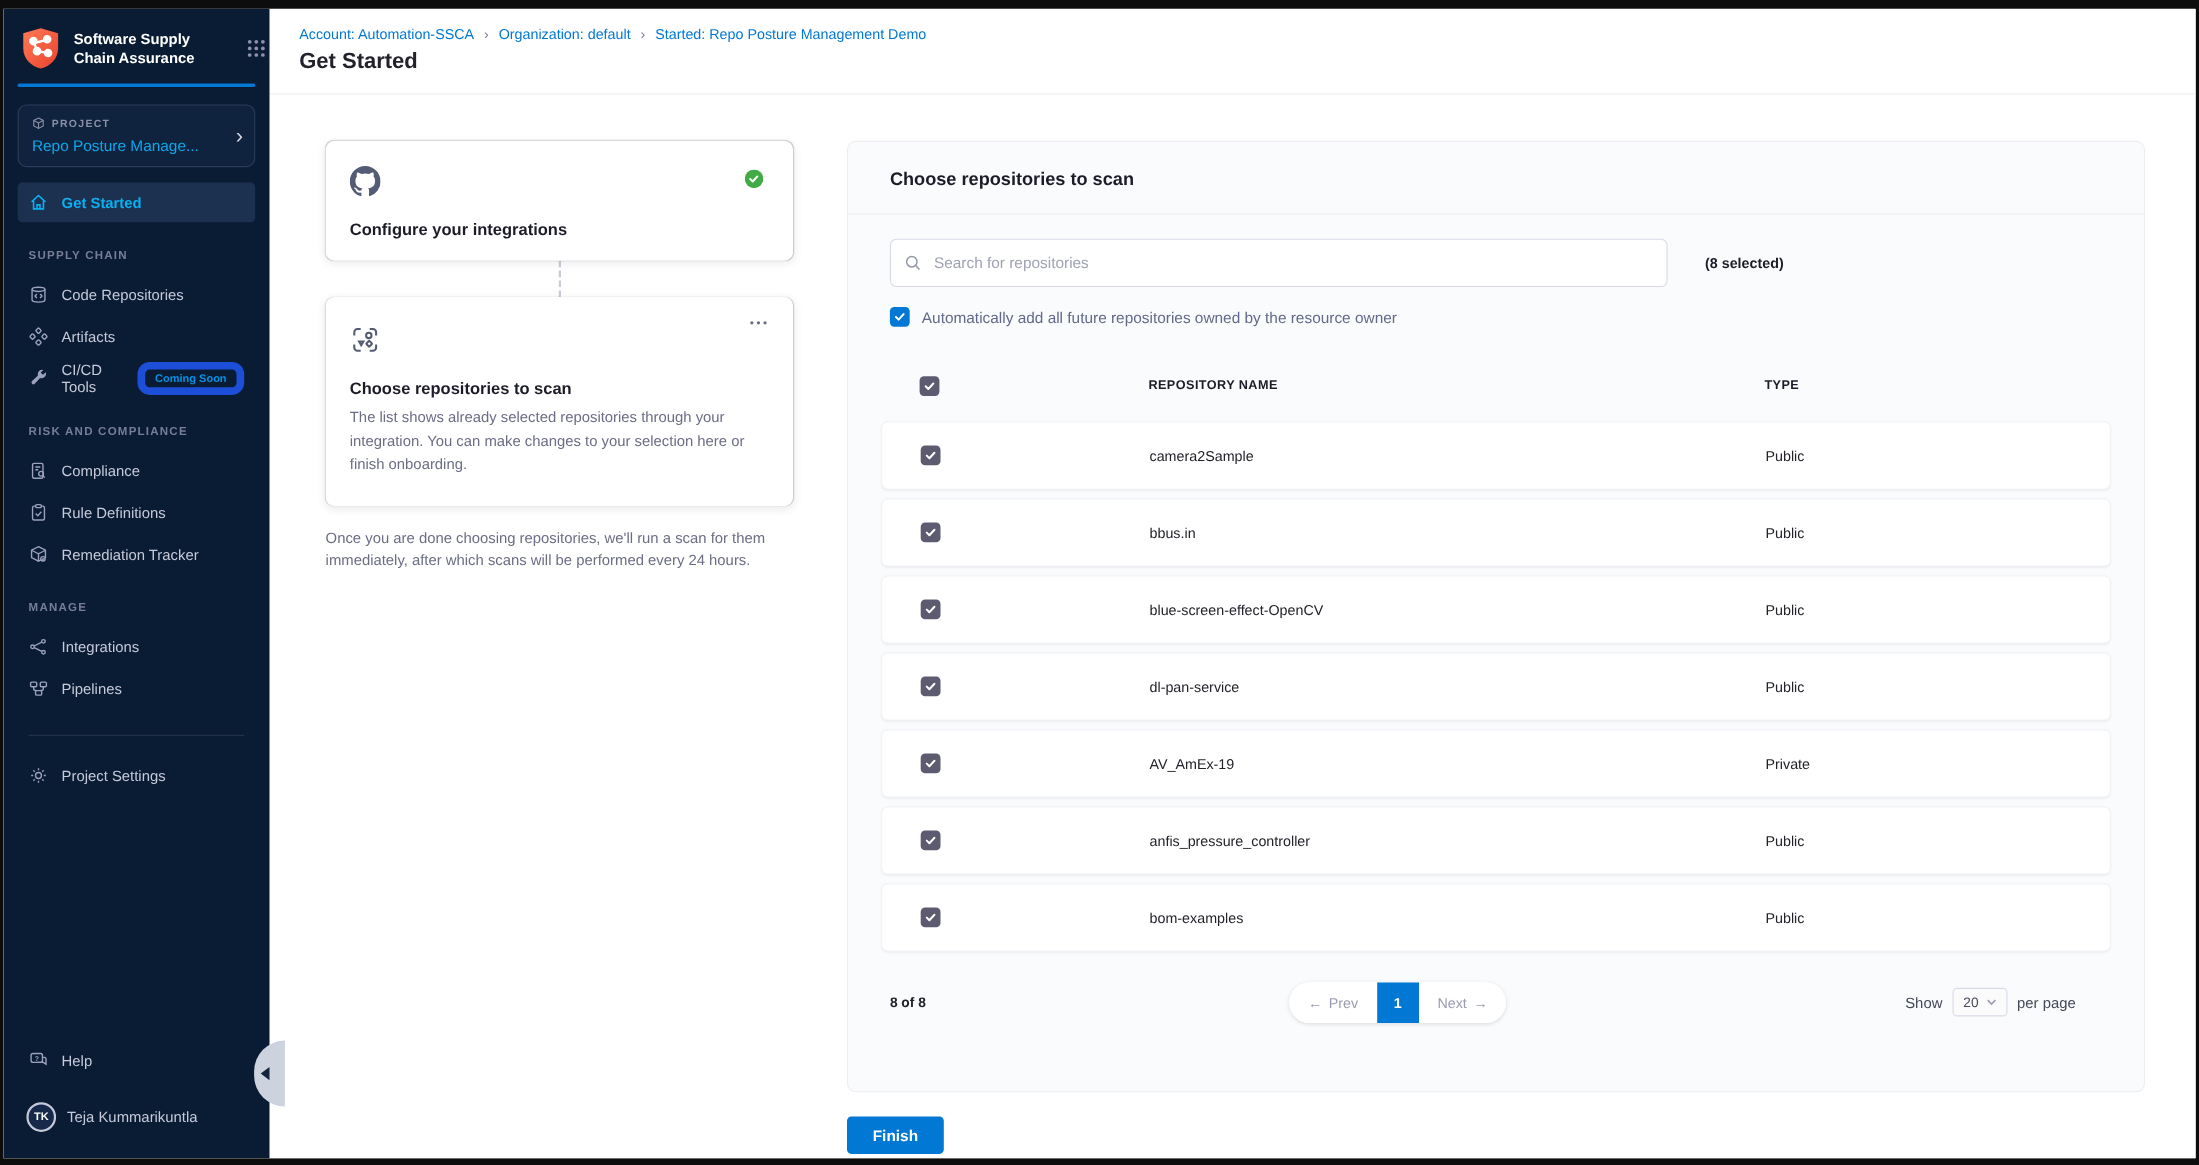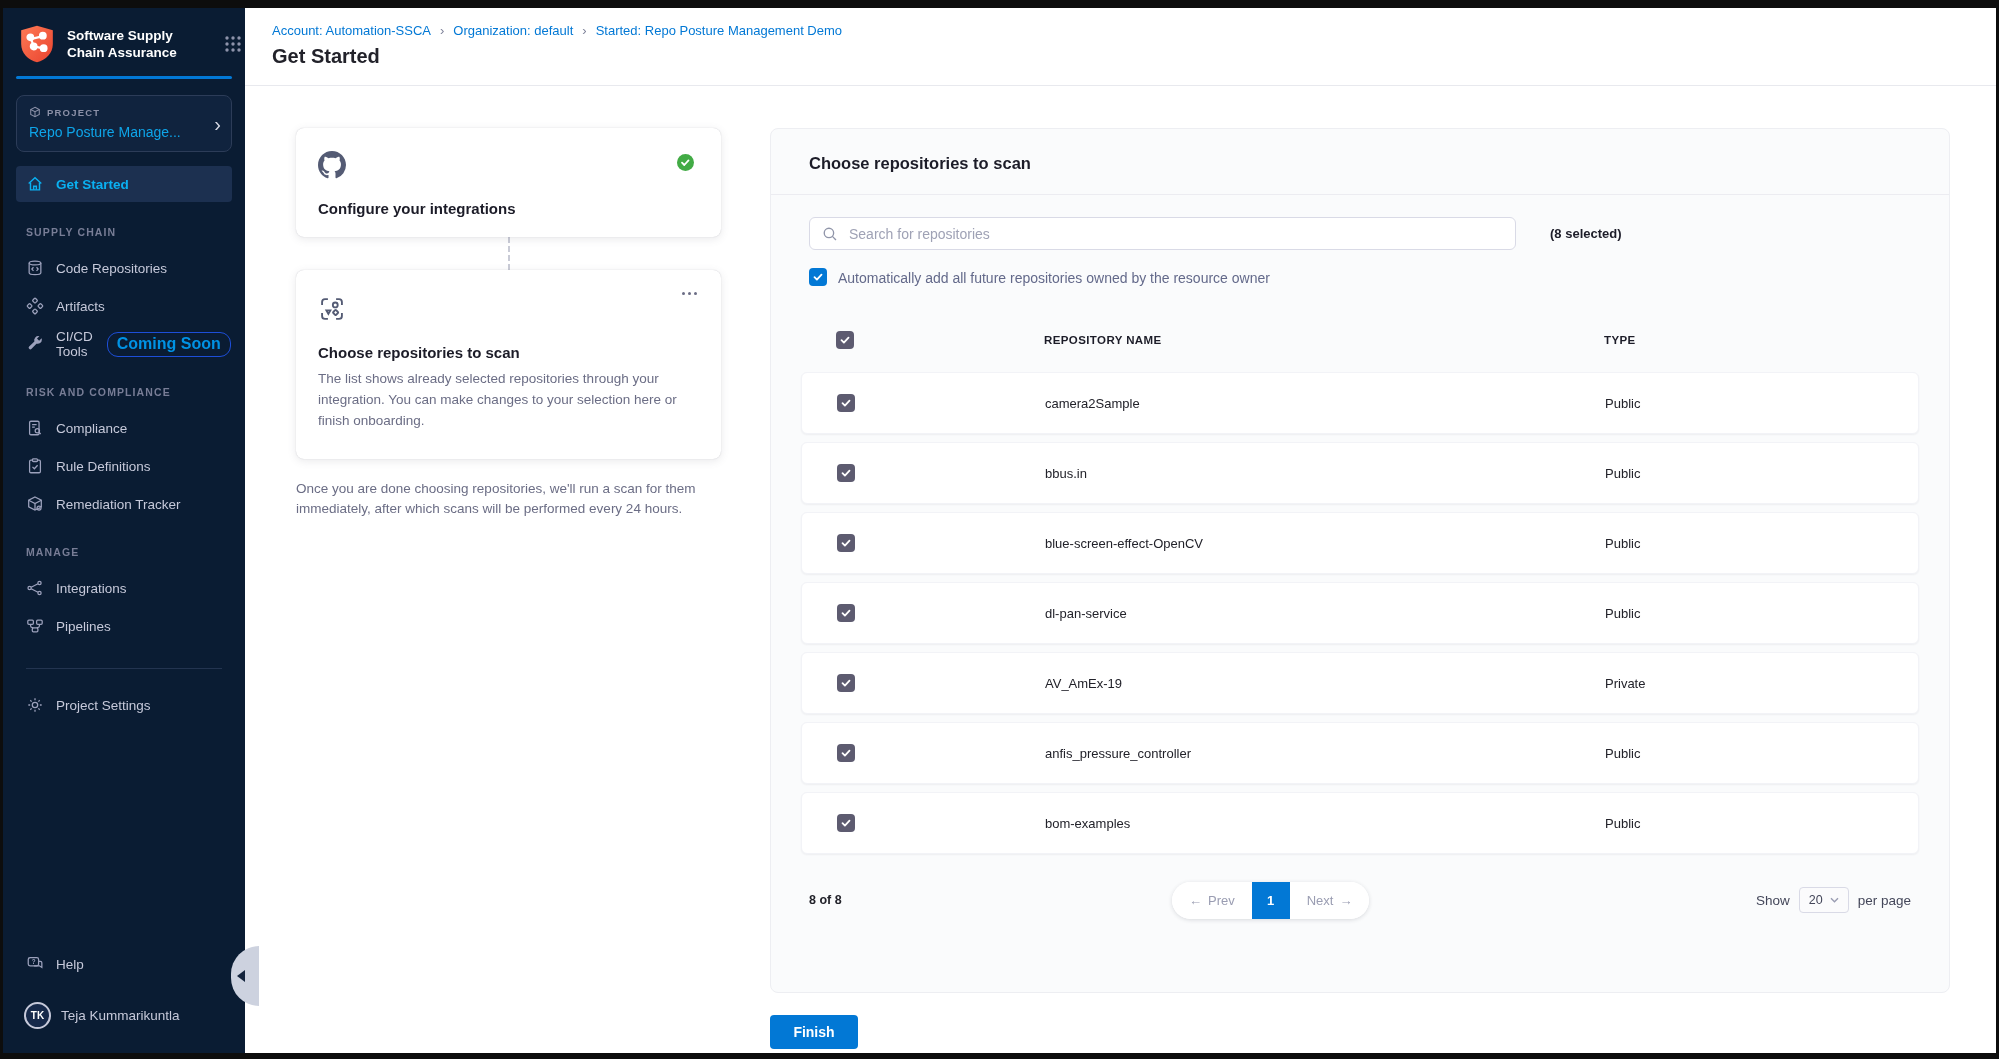--- a/index.html
+++ b/index.html
@@ -24,21 +24,21 @@
   .project-label { display:flex; gap:6px; align-items:center; color:#8B90A7; font-size:9.5px; letter-spacing:1.2px; font-weight:700; }
   .project-name { color:#0ea5e9; font-size:14px; margin-top:6px; font-weight:500; white-space:nowrap; overflow:hidden; }
   .project-chevron { position:absolute; right:10px; top:50%; transform:translateY(-50%); color:#D6D9E4; font-size:20px; line-height:1; }
 
   .nav { padding:14px 13px 0; flex:1; }
   .nav-item { display:flex; align-items:center; gap:12px; height:36px; padding:0 10px; border-radius:4px; font-size:13.5px; color:#C6C9DA; cursor:pointer; margin-bottom:2px; }
   .nav-item .ni { width:18px; height:18px; color:#9CA1BC; flex:none; display:flex; align-items:center; justify-content:center; }
   .nav-item.active { background:#1C3050; color:#0AB0F1; font-weight:600; }
   .nav-item.active .ni { color:#0AB0F1; }
   .nav-section { font-size:10.5px; letter-spacing:1.1px; color:#787D96; font-weight:700; margin:24px 10px 12px; }
-  .coming-soon { border:1px solid #1d4ed8; color:#0092E4; font-size:16px; font-weight:700; border-radius:11px; padding:2.5px 9px; margin-left:2px; white-space:nowrap; }
+  .coming-soon { border:7px solid #1d4ed8; color:#0092E4; font-size:10px; font-weight:700; border-radius:11px; padding:2.5px 9px; margin-left:2px; white-space:nowrap; }
   .nav-divider { border-top:1px solid #233450; margin:24px 10px 6px; }
   .mt18 { margin-top:18px; }
 
   .sidebar-footer { padding:0 13px 18px; }
   .user-row { display:flex; gap:10px; align-items:center; padding:6px 8px; margin-top:14px; cursor:pointer; font-size:13.5px; color:#C6C9DA; }
   .avatar { width:27px; height:27px; border-radius:50%; border:2px solid #C6C9DA; display:flex; align-items:center; justify-content:center; font-size:10px; font-weight:700; color:#fff; flex:none; background:#16294A; }
 
   .collapse-handle { position:absolute; right:-14px; top:938px; width:28px; height:60px; background:#CDD2DF; border-radius:30px 0 0 30px; z-index:6; cursor:pointer; display:flex; align-items:center; }
   .collapse-tri { width:0; height:0; border-top:6px solid transparent; border-bottom:6px solid transparent; border-right:8px solid #14243D; margin-left:6px; }
 
@@ -67,40 +67,40 @@
   .stepper-note { margin-top:20px; font-size:13.5px; color:#6B6D85; line-height:1.5; }
 
   
   .right-col { flex:1; display:flex; flex-direction:column; }
   .panel { background:#FAFBFC; border:1px solid #EDEEF2; border-radius:8px; height:865px; display:flex; flex-direction:column; }
   .panel-header { padding:25px 38px 21px; border-bottom:1px solid #ECECF1; }
   .panel-title { font-size:16.5px; font-weight:700; color:#1C1C28; }
   .panel-body { padding:22px 30px 0; flex:1; display:flex; flex-direction:column; }
 
   .toolbar { display:flex; align-items:center; margin:0 8px; }
-  .search { width:707px; height:33px; background:#fff; border:1px solid #D9DAE6; border-radius:6px; display:flex; align-items:center; padding:0 12px; gap:9px; }
+  .search { width:707px; height:44px; background:#fff; border:1px solid #D9DAE6; border-radius:6px; display:flex; align-items:center; padding:0 12px; gap:9px; }
   .search svg { color:#9095A9; flex:none; }
   .search input { border:none; outline:none; flex:1; font-size:14px; color:#22222A; background:transparent; font-family:inherit; }
   .search input::placeholder { color:#9FA2B5; }
   .selected-count { margin-left:34px; font-size:13px; font-weight:600; color:#1C1C28; }
 
   .auto-row { display:flex; align-items:flex-end; gap:11px; margin:18px 8px 0; font-size:14px; color:#63698A; cursor:pointer; }
   .cb { width:18px; height:18px; border-radius:4px; display:flex; align-items:center; justify-content:center; flex:none; cursor:pointer; }
   .cb.blue { background:#0278D5; }
   .cb.slate { background:#5D5B70; }
 
   .thead { display:grid; grid-template-columns:208px 560px 1fr; align-items:center; height:48px; margin:30px 0 8px; padding-left:35px; color:#1C1C28; font-size:11.5px; font-weight:700; letter-spacing:.4px; }
   .trow { display:grid; grid-template-columns:208px 560px 1fr; align-items:center; height:62px; padding-left:35px; background:#fff; border:1px solid #F2F3F7; border-radius:6px; box-shadow:0 1px 2px rgba(40,41,61,.06); margin-bottom:8px; font-size:13px; color:#22222A; }
 
   .pagination { display:flex; align-items:center; margin:16px 8px 0 8px; position:relative; height:44px; }
   .page-summary { font-size:12.5px; font-weight:700; color:#22222A; }
   .pager { position:absolute; left:363px; display:flex; align-items:stretch; background:#fff; border-radius:20px; box-shadow:0 1px 4px rgba(40,41,61,.16); overflow:hidden; height:37px; }
   .pager-btn { display:flex; align-items:center; gap:6px; padding:0 17px; font-size:13px; color:#9A9DB2; cursor:pointer; background:#fff; border:none; font-family:inherit; }
   .pager-page { width:38px; display:flex; align-items:center; justify-content:center; background:#0278D5; color:#fff; font-size:13px; font-weight:600; cursor:pointer; }
-  .per-page { margin-left:auto; display:flex; align-items:center; gap:9px; font-size:13.5px; color:#44475A; }
+  .per-page { margin-left:auto; margin-right:24px; display:flex; align-items:center; gap:9px; font-size:13.5px; color:#44475A; }
   .pp-select { display:flex; align-items:center; gap:7px; border:1px solid #D9DAE6; border-radius:4px; background:#FBFBFC; padding:5px 9px; font-size:12.5px; color:#44475A; cursor:pointer; }
 
   .finish-btn { margin-top:22px; width:88px; height:34px; background:#0278D5; color:#fff; border:none; border-radius:4px; font-size:14px; font-weight:600; cursor:pointer; font-family:inherit; }
 </style>
 </head>
 <body>
 
 <div class="frame">
 <div class="app">
 

